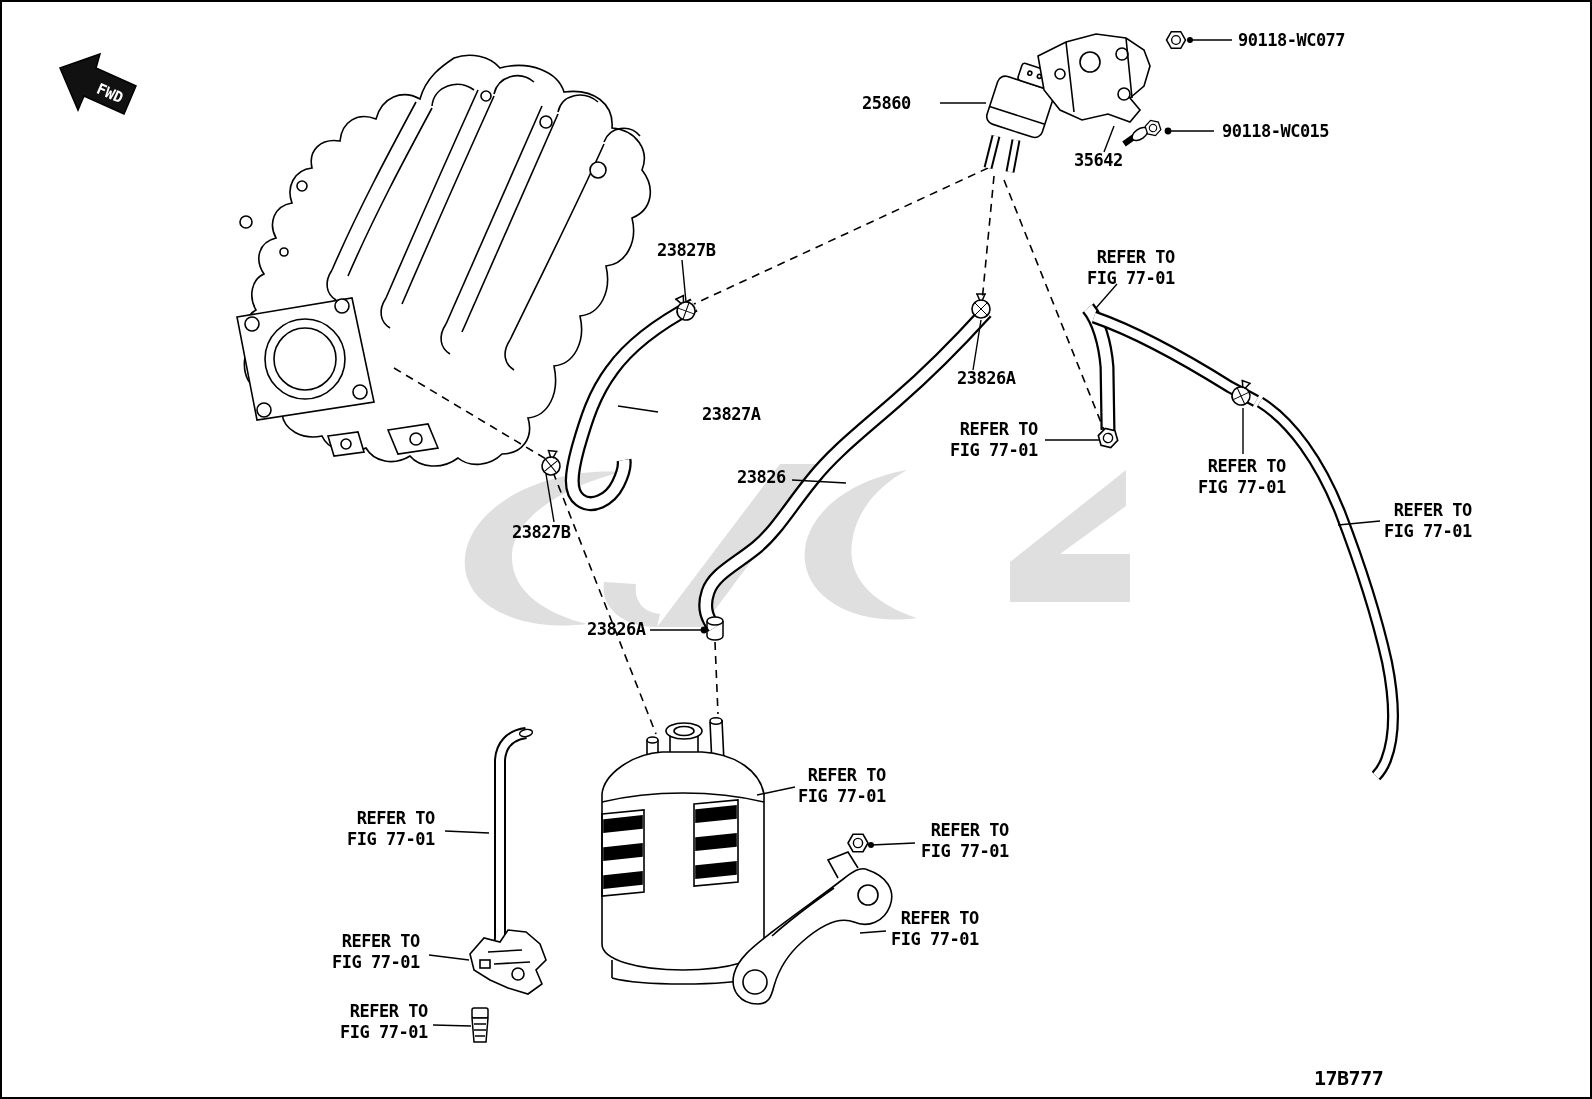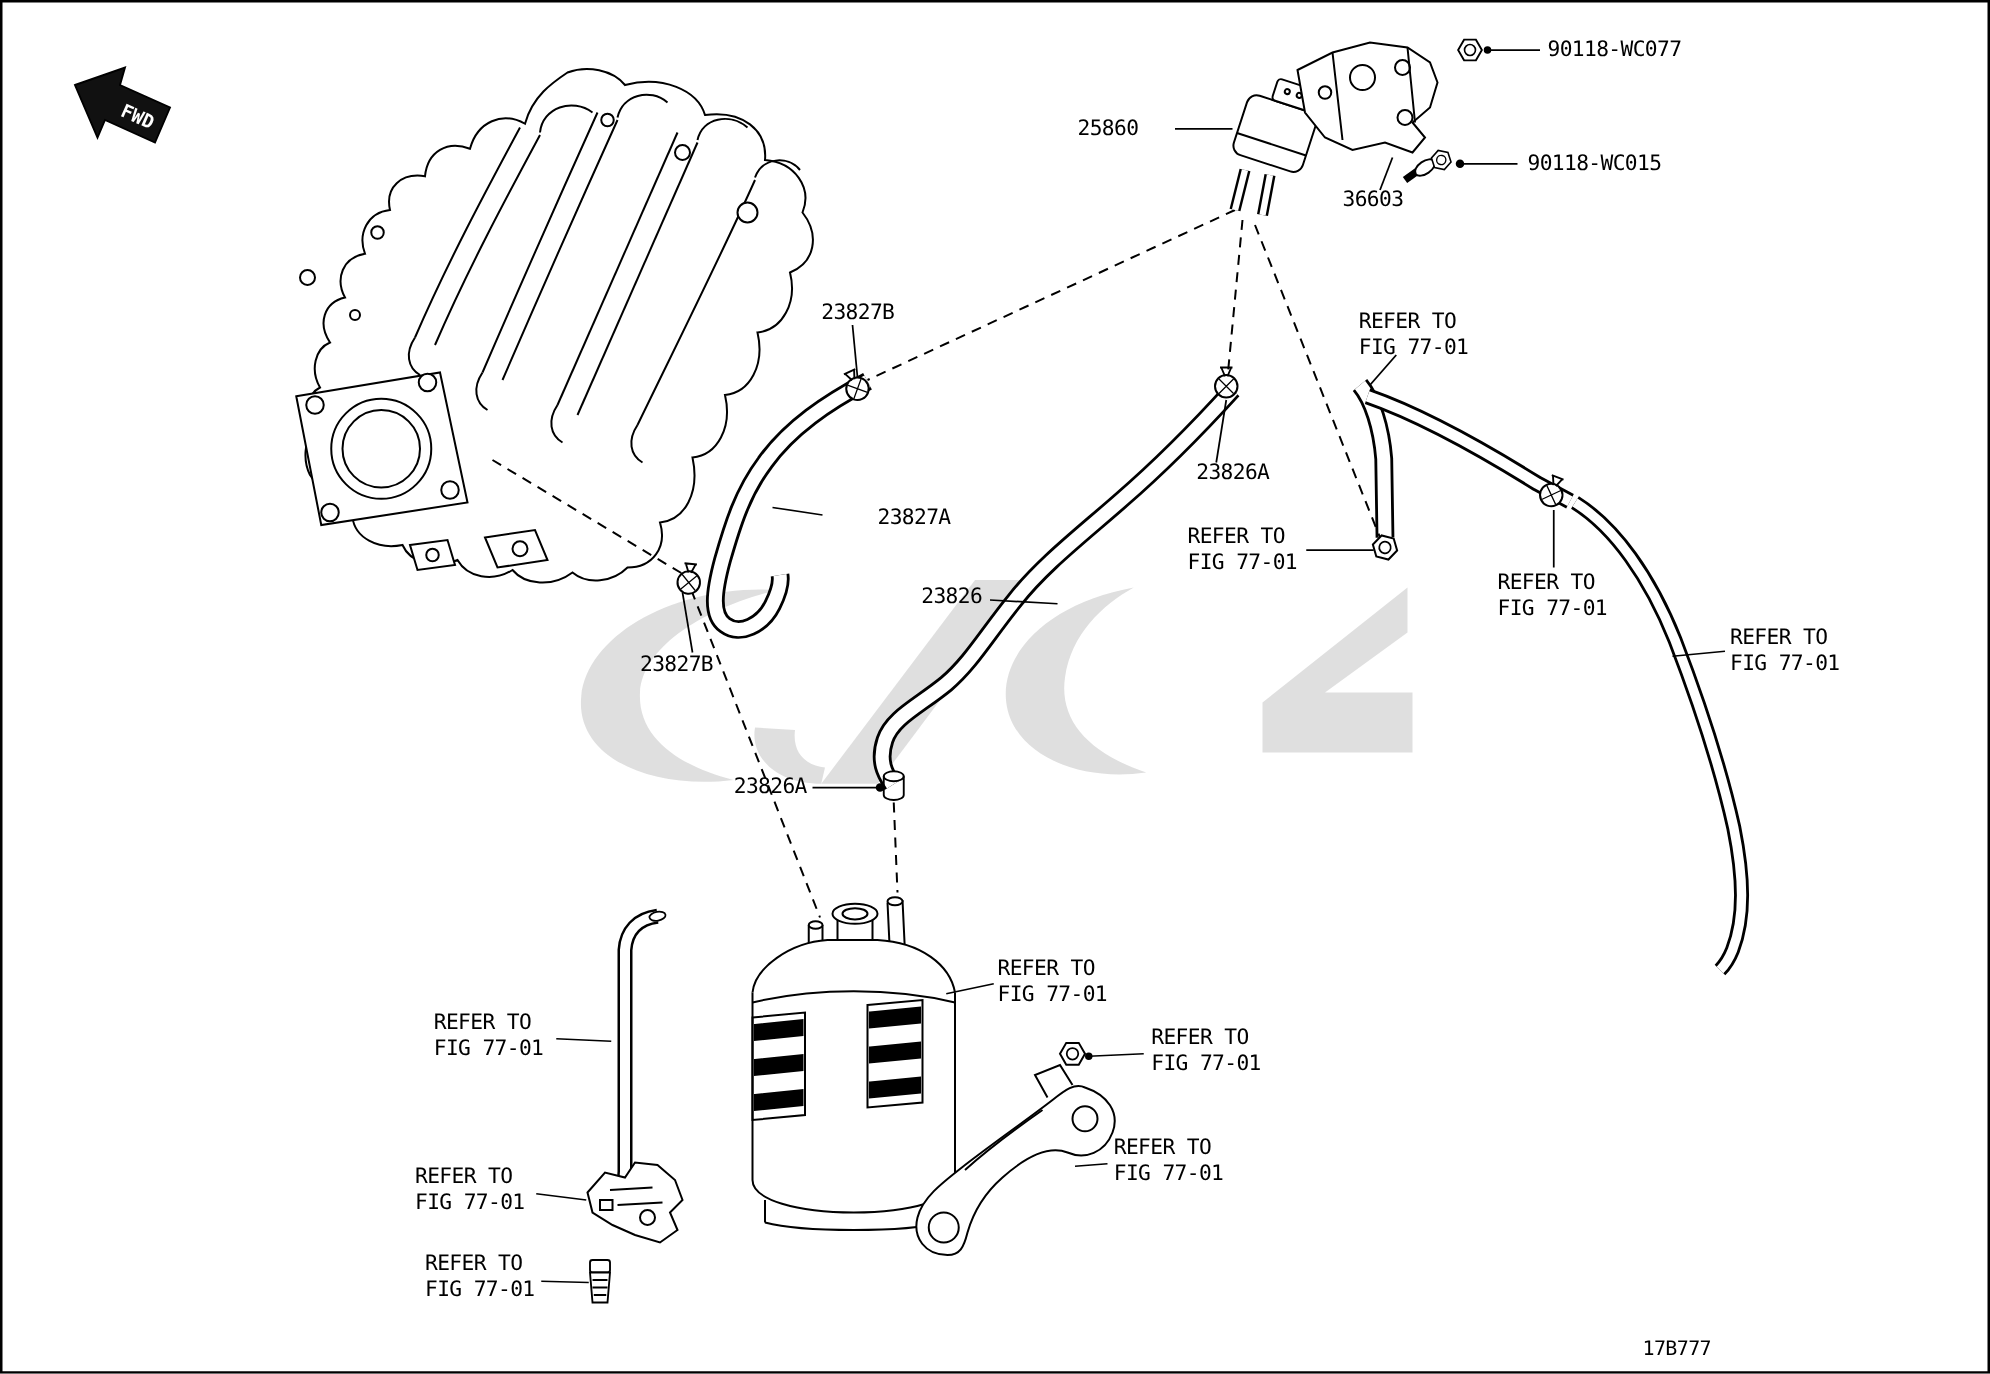--- a/index.html
+++ b/index.html
@@ -4,24 +4,24 @@
 <style>
   *{box-sizing:border-box}
   html,body{margin:0;padding:0;background:#fff}
   #stage{
     position:relative;width:1592px;height:1099px;background:#fff;
     border:2px solid #000;overflow:hidden;
     font-family:"DejaVu Sans Mono","Liberation Mono",monospace;
   }
   #stage svg{position:absolute;left:0;top:0}
   .lbl{
-    position:absolute;font-weight:normal;font-size:17px;line-height:21px;
-    color:#000;white-space:pre-line;letter-spacing:-0.5px;
+    position:absolute;font-weight:bold;font-size:17px;line-height:21px;
+    color:#000;white-space:pre-line;letter-spacing:-0.5px;text-align:right;
   }
-  .code{font-size:16px}
+  .code{font-size:20px}
 </style>
 </head>
 <body>
 
 <div id="stage">
 
 <svg width="1592" height="1099" viewBox="0 0 1592 1099">
 
   <defs>
     <g id="hexnut">
@@ -267,21 +267,21 @@
   </g>
 
   <g>
     <path d="M 58,66 L 98,52 L 94,66 L 134,84 L 122,112 L 82,94 L 76,108 Z" fill="#111" stroke="#000" stroke-width="1.5"></path>
     <text x="106" y="96" transform="rotate(24 106 96)" text-anchor="middle" fill="#fff" font-size="15" font-weight="bold" font-family="DejaVu Sans Mono, monospace">FWD</text>
   </g>
 </svg>
 
   <div class="lbl" style="left:1236px;top:28px">90118-WC077</div>
   <div class="lbl" style="left:860px;top:91px">25860</div>
-  <div class="lbl" style="left:1072px;top:148px">36603</div>
+  <div class="lbl" style="left:1072px;top:148px">35642</div>
   <div class="lbl" style="left:1220px;top:119px">90118-WC015</div>
   <div class="lbl" style="left:655px;top:238px">23827B</div>
   <div class="lbl" style="left:700px;top:402px">23827A</div>
   <div class="lbl" style="left:955px;top:366px">23826A</div>
   <div class="lbl" style="left:735px;top:465px">23826</div>
   <div class="lbl" style="left:510px;top:520px">23827B</div>
   <div class="lbl" style="left:585px;top:617px">23826A</div>
 
   <div class="lbl" style="left:1085px;top:245px">REFER TO
 FIG 77-01</div>

